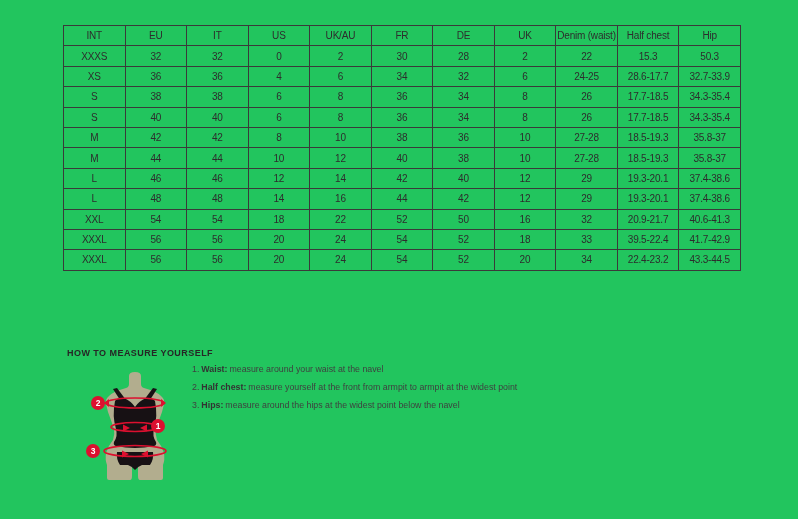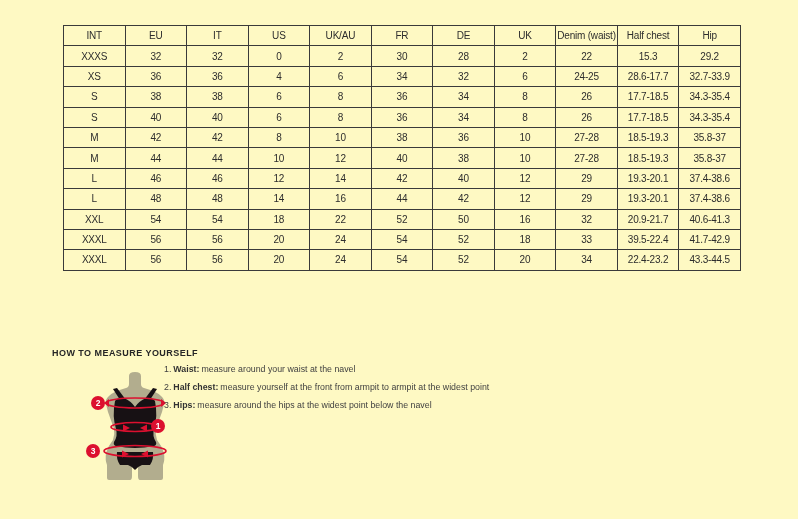--- a/index.html
+++ b/index.html
@@ -3,43 +3,43 @@
 <meta charset="utf-8">
 <style>
   :root{
     --accent-red:#dc102f;
     --body-khaki:#b2ad8e;
     --garment-black:#171114;
   }
   *{box-sizing:border-box;margin:0;padding:0;}
   html,body{background:#fff;}
   .page{
-    position:relative;width:798px;height:519px;background:#fef9c3;overflow:hidden;
+    position:relative;width:798px;height:519px;background:#22c55e;overflow:hidden;
     font-family:"Liberation Sans",sans-serif;
   }
   
   .size-table{
     position:absolute;left:63px;top:25px;width:678px;
     border-collapse:collapse;table-layout:fixed;
   }
   .size-table th,.size-table td{
     border:1px solid #3a3a3a;
     height:20.4px;padding:0 1px;
     text-align:center;vertical-align:middle;
     font-size:10px;font-weight:400;color:#2d2d2d;
     white-space:nowrap;overflow:hidden;
     letter-spacing:-0.2px;
   }
   
   .measure-title{
-    position:absolute;left:52px;top:348px;
+    position:absolute;left:67px;top:348px;
     font-size:9px;font-weight:700;letter-spacing:0.45px;color:#262626;
   }
   .measure-list{
-    position:absolute;left:164px;top:364px;width:560px;
+    position:absolute;left:192px;top:364px;width:560px;
     font-size:8.8px;color:#3f3f3f;
   }
   .measure-item{margin:0 0 8.2px;line-height:10px;}
   .measure-item .num{margin-right:2px;}
   .measure-item b{color:#333;}
   .measure-item .rest{margin-left:2px;}
   .figure-svg{position:absolute;left:78px;top:368px;width:115px;height:140px;}
   .f-khaki{fill:var(--body-khaki);}
   .f-black{fill:var(--garment-black);}
   .s-red{stroke:var(--accent-red);stroke-width:1.7;fill:none;}
@@ -72,21 +72,21 @@
           <td>XXXS</td>
           <td>32</td>
           <td>32</td>
           <td>0</td>
           <td>2</td>
           <td>30</td>
           <td>28</td>
           <td>2</td>
           <td>22</td>
           <td>15.3</td>
-          <td>29.2</td>
+          <td>50.3</td>
         </tr>
         <tr>
           <td>XS</td>
           <td>36</td>
           <td>36</td>
           <td>4</td>
           <td>6</td>
           <td>34</td>
           <td>32</td>
           <td>6</td>

